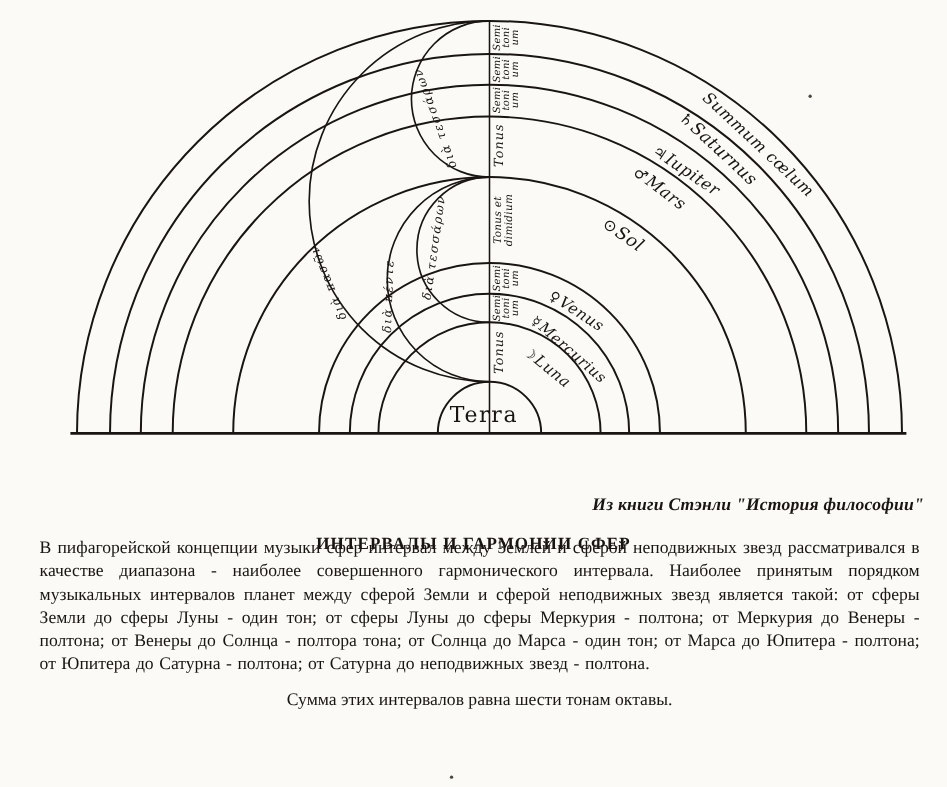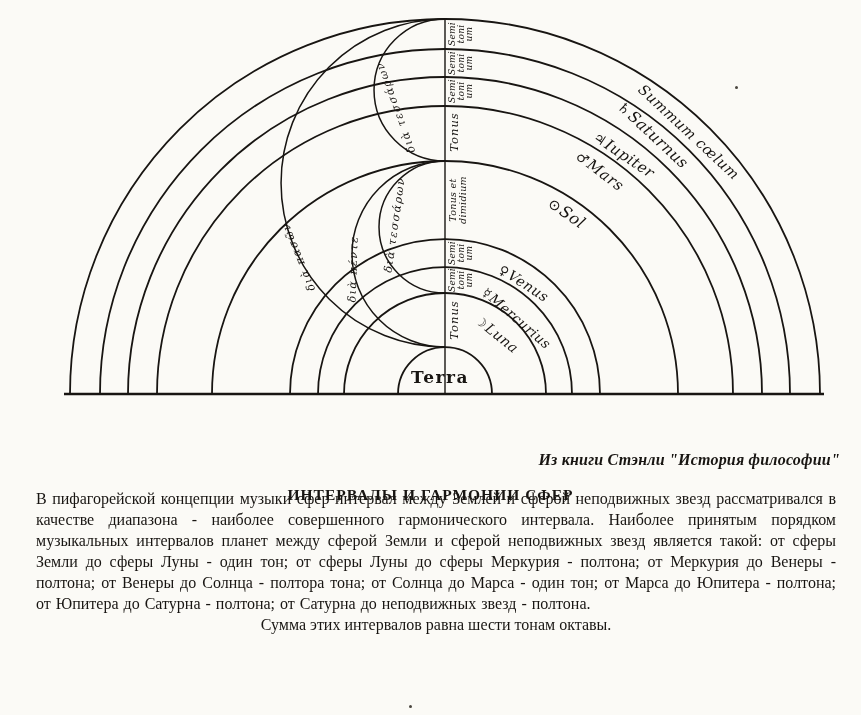--- a/index.html
+++ b/index.html
@@ -10,38 +10,38 @@
   .ink{stroke:var(--ink,#181512);fill:none;}
   .ring{stroke-width:1.8px;}
   .ivl{stroke-width:1.5px;}
   .axis{stroke-width:1.4px;}
   .base{stroke-width:2.6px;}
   
   .planet{position:absolute;transform:translate(-50%,-50%) rotate(var(--r,0deg));
           font-family:"DejaVu Serif",serif;font-style:italic;white-space:nowrap;
           font-size:var(--fs,14px);letter-spacing:0.6px;}
   .planet .sym{font-family:"DejaVu Sans",sans-serif;font-style:normal;font-size:0.9em;margin-right:1px;}
-  .terra{font-style:normal;font-weight:bold;font-size:17px;letter-spacing:1.5px;}
+  .terra{font-style:normal;font-weight:normal;font-size:20px;letter-spacing:1.5px;}
   
   .axis-lbl{position:absolute;transform:translate(-50%,-50%) rotate(-90deg);
             white-space:pre-line;text-align:center;
             font:italic 9px/0.95 "DejaVu Serif",serif;letter-spacing:0.3px;}
   .axis-lbl.one{font-size:11.5px;letter-spacing:1px;}
   .axis-lbl.two{font-size:9.5px;line-height:1.05;}
   
   .greek{position:absolute;transform-origin:0 50%;transform:rotate(var(--r,-90deg));
          font:italic 11px "DejaVu Serif",serif;letter-spacing:1.5px;white-space:nowrap;}
   
   .caption{position:absolute;top:451px;right:21px;
            font:italic 600 16px "Liberation Serif",serif;letter-spacing:0.2px;}
   .title{position:absolute;top:486px;left:0;width:100%;text-align:center;
          font:bold 15.5px "Liberation Serif",serif;letter-spacing:1px;}
   .bodywrap{position:absolute;top:488px;left:36px;width:800px;}
   .body-par{margin:0;text-align:justify;font:16px/21px "Liberation Serif",serif;word-spacing:1px;}
-  .body-last{margin:0;text-align:center;font:16px/21px "Liberation Serif",serif;}
+  .body-last{margin:12px;text-align:center;font:16px/21px "Liberation Serif",serif;}
   .speck{position:absolute;background:#4a463f;border-radius:50%;}
 </style>
 </head>
 <body>
 
 <div id="page">
 
   <svg id="diagram-svg" width="861" height="440" viewBox="0 0 861 440">
     <path class="ink base" d="M64 394 L824 394"></path>
     <path class="ink axis" d="M445 19 L445 394"></path>

